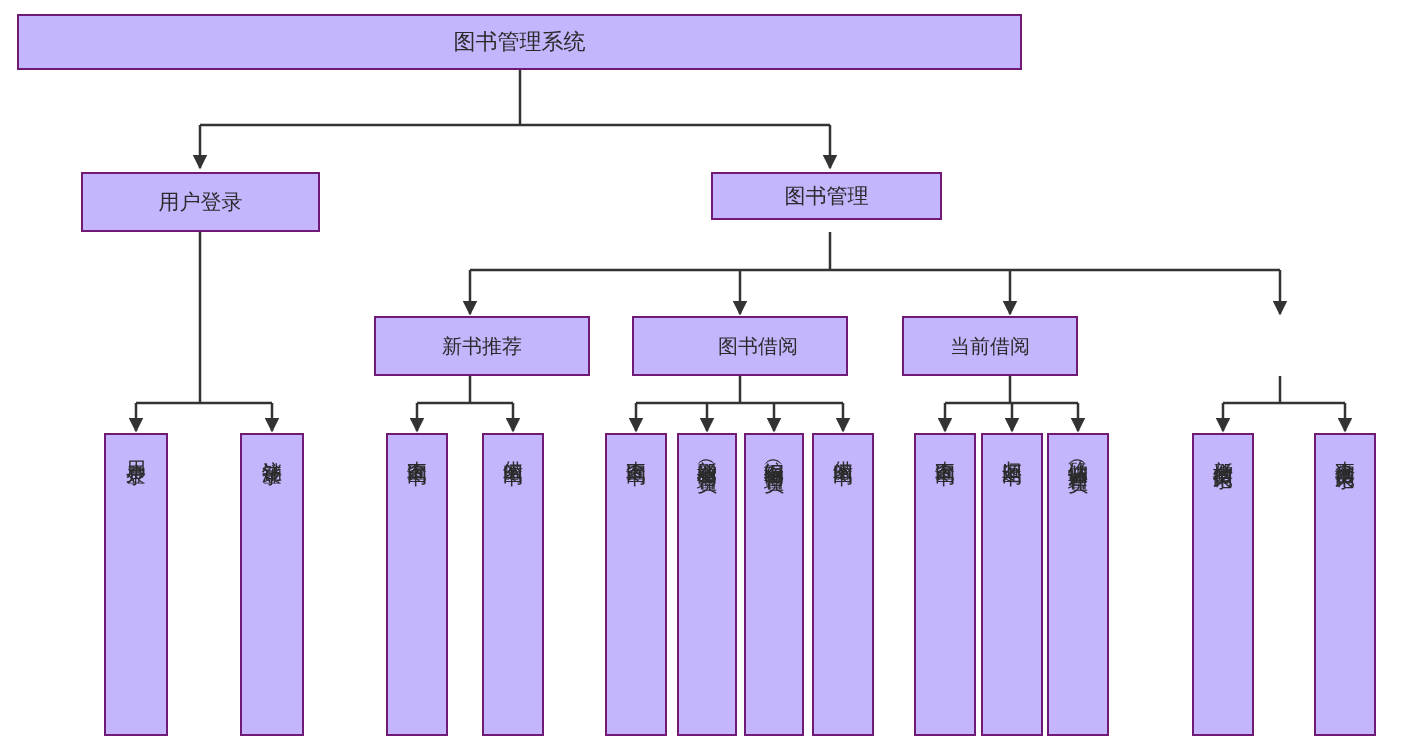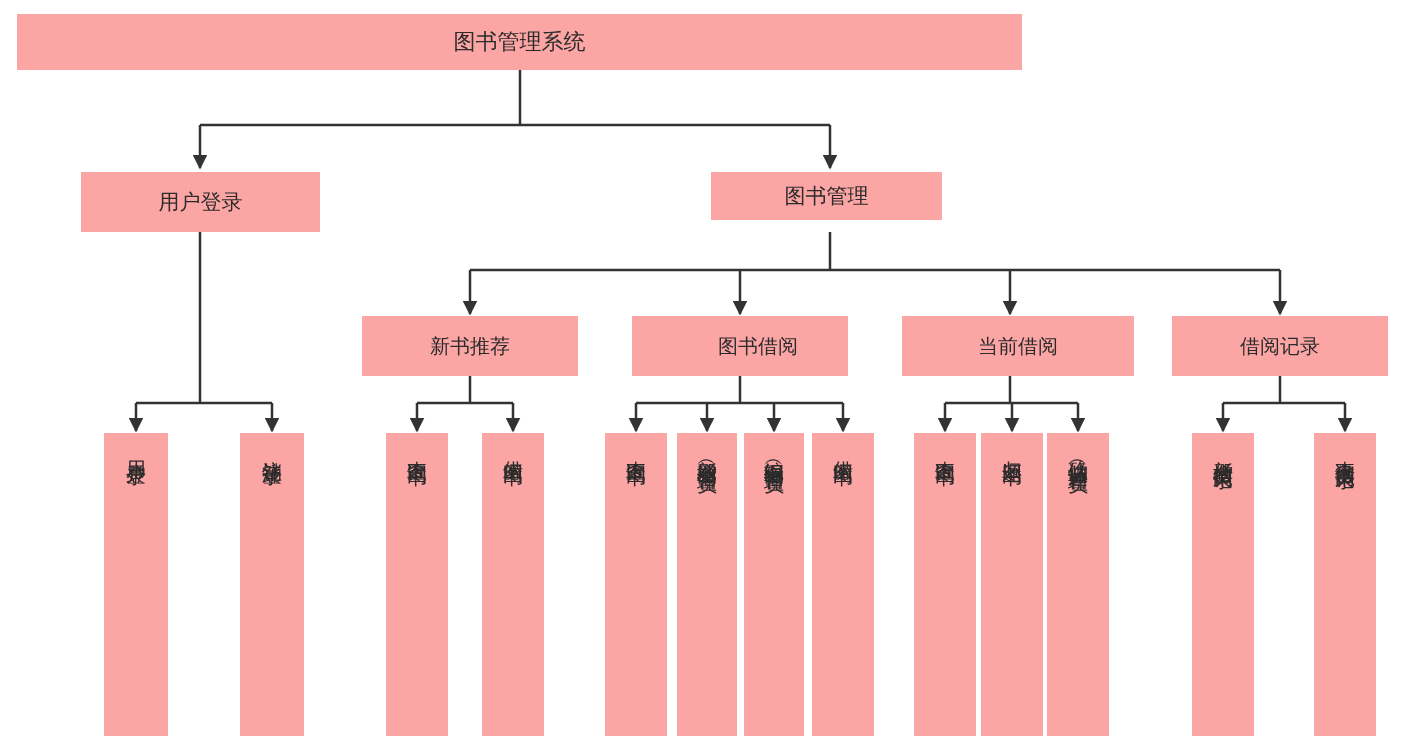--- a/index.html
+++ b/index.html
@@ -21,22 +21,22 @@
     position: absolute;
     left: 0;
     top: 0;
     width: 1405px;
     height: 747px;
     pointer-events: none;
   }
   .node {
     position: absolute;
     box-sizing: border-box;
-    background: #fca5a5;
-    border: 2px solid #fca5a5;
+    background: #c4b5fd;
+    border: 2px solid #701a75;
     display: flex;
     align-items: center;
     justify-content: center;
     color: #2b2b2b;
     z-index: 2;
   }
   .node.root {
     font-size: 22px;
   }
   .node.level1 {
@@ -122,24 +122,23 @@
       <path d="M 1223 403 L 1223 431" marker-end="url(#arrow)"></path>
       <path d="M 1345 403 L 1345 431" marker-end="url(#arrow)"></path>
     </g>
   </svg>
 
   <div class="node root" style="left:17px; top:14px; width:1005px; height:56px;">图书管理系统</div>
 
   <div class="node level1" style="left:81px; top:172px; width:239px; height:60px;">用户登录</div>
   <div class="node level1" style="left:711px; top:172px; width:231px; height:48px;">图书管理</div>
 
-  <div class="node level2" style="left:362px; top:316px; width:216px; height:60px;">新书推荐</div>
+  <div class="node level2" style="left:374px; top:316px; width:216px; height:60px;">新书推荐</div>
   <div class="node level2" style="left:632px; top:316px; width:216px; height:60px;padding-left:36px;">图书借阅</div>
-  <div class="node level2" style="left:902px; top:316px; width:232px; height:60px;">当前借阅</div>
-  <div class="node level2" style="left:1172px; top:316px; width:216px; height:60px;">借阅记录</div>
+  <div class="node level2" style="left:902px; top:316px; width:176px; height:60px;">当前借阅</div>
 
   <div class="node leaf" style="left:104px; top:433px; width:64px; height:303px;">
     <span class="vtext">用户登录</span>
   </div>
   <div class="node leaf" style="left:240px; top:433px; width:64px; height:303px;">
     <span class="vtext">注销登录</span>
   </div>
 
   <div class="node leaf" style="left:386px; top:433px; width:62px; height:303px;">
     <span class="vtext">查询图书</span>

